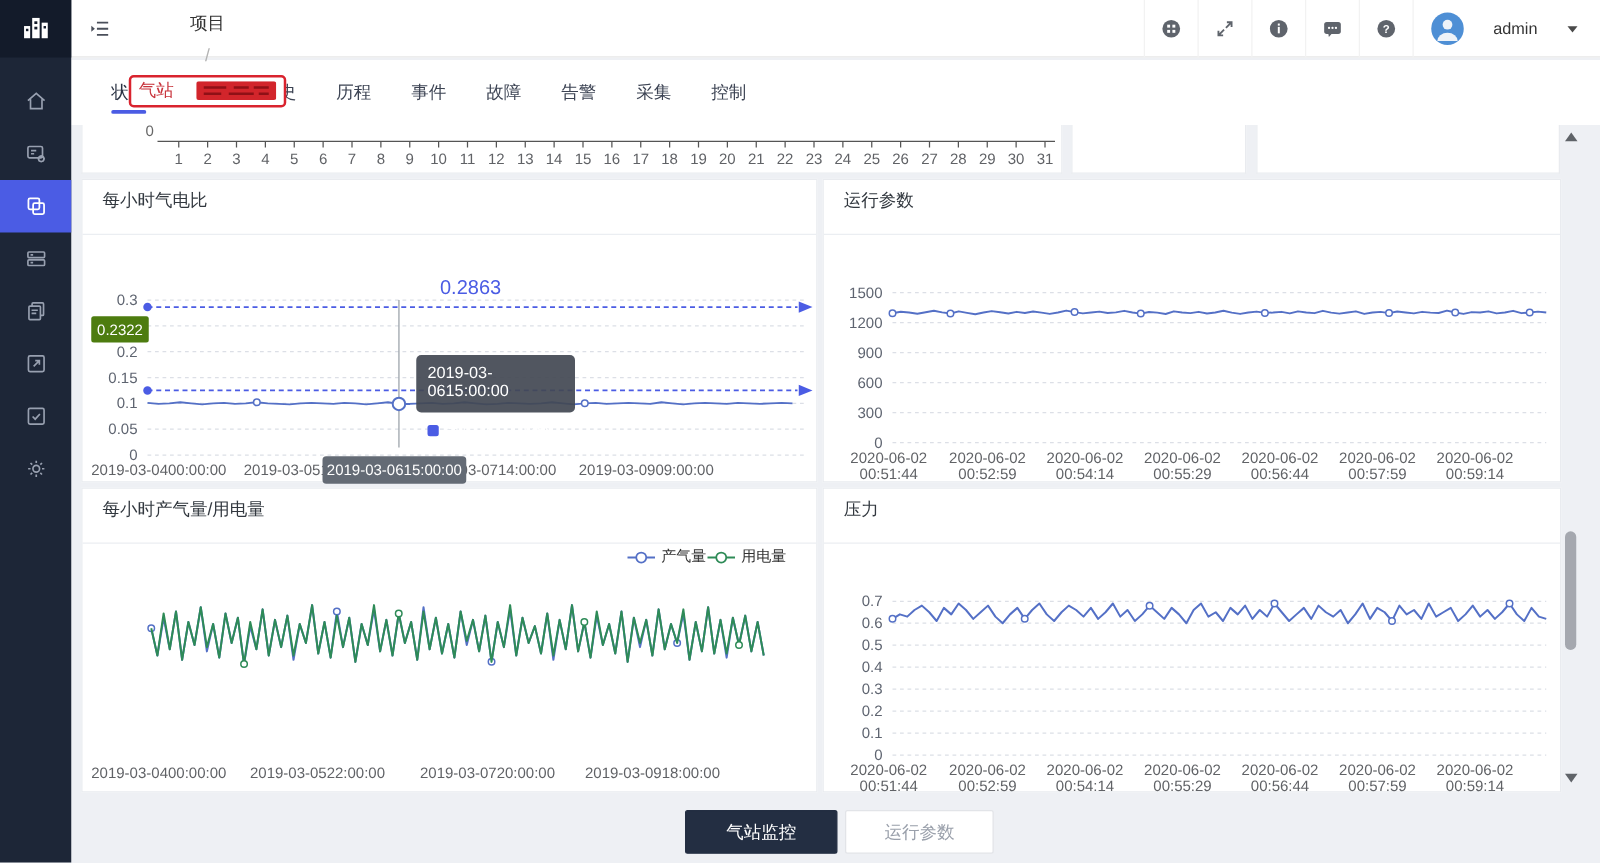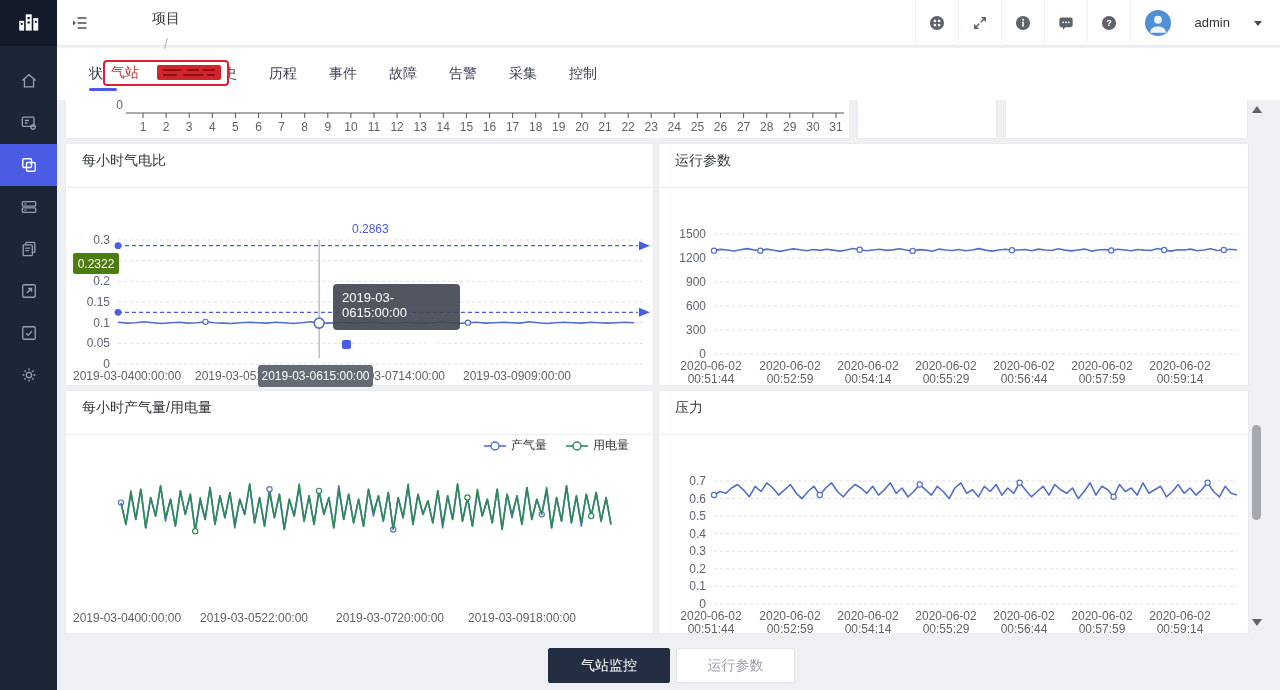--- a/index.html
+++ b/index.html
@@ -54,30 +54,30 @@
   #cardA { left:65px;  top:143px; width:589px; height:243px; }
   #cardB { left:658px; top:143px; width:591px; height:243px; }
   #cardC { left:65px;  top:390px; width:589px; height:244px; }
   #cardD { left:658px; top:390px; width:591px; height:244px; }
   .chart-body { position:relative; width:100%; height:calc(100% - 32px); }
   .chart-body svg { display:block; }
 
   
   #ytagA { position:absolute; left:7px; top:65px; width:46px; height:21px; background:#4d7c0f; color:#fff;
            font-size:12px; display:flex; align-items:center; justify-content:center; border-radius:2px; z-index:4; }
-  #mlLabelA { position:absolute; left:286px; top:34px; color:#4b5ce4; font-size:12px; z-index:3; }
+  #mlLabelA { position:absolute; left:286px; top:34px; color:#4b5ce4; font-size:16px; z-index:3; }
   #tipA { position:absolute; left:267px; top:96px; width:127px; height:46px; background:rgba(66,72,82,.92);
           border-radius:4px; color:#fff; padding:6px 9px; z-index:5; }
   #tipA .tip-date { font-size:13px; }
   #tipA .tip-line { display:flex; align-items:center; gap:6px; font-size:13px; margin-top:15px; }
   #tipA .tip-dot { width:9px; height:9px; border-radius:2px; background:#4b5ce4; }
   #xptrA { position:absolute; left:192px; top:177px; width:115px; height:22px; background:#646b75; color:#fff;
            font-size:12px; display:flex; align-items:center; justify-content:center; border-radius:3px; z-index:4; }
   
-  #legendC { position:absolute; right:24px; top:2px; display:flex; gap:18px; z-index:3; }
+  #legendC { position:absolute; right:24px; top:2px; display:flex; z-index:3; }
   .legend-item { display:flex; align-items:center; gap:4px; font-size:12px; color:#333; cursor:pointer; }
 
   
   .foot-btn { position:absolute; top:648px; height:35px; font-size:14px; cursor:pointer;
               font-family:"Liberation Sans", sans-serif; }
   #btn-monitor { left:532px; width:122px; background:#232e42; color:#fff; border:1px solid #232e42; border-radius:2px;margin-left:16px; }
   #btn-params  { left:676px; width:119px; background:#fff; color:#9aa0ab; border:1px solid #e2e4e8; border-radius:2px; }
 
   
   #scrollbar { position:absolute; left:1250px; top:100px; width:13px; height:534px; }

